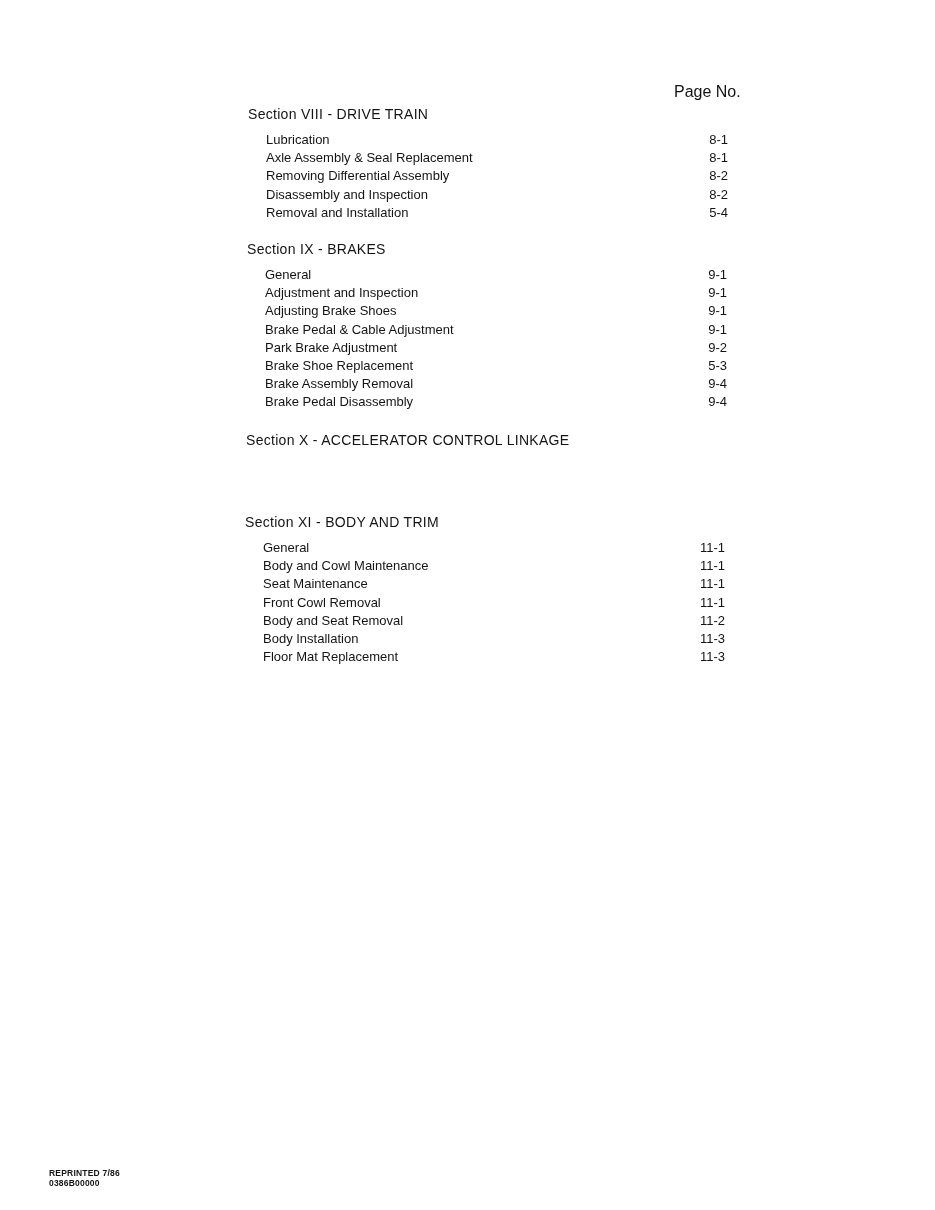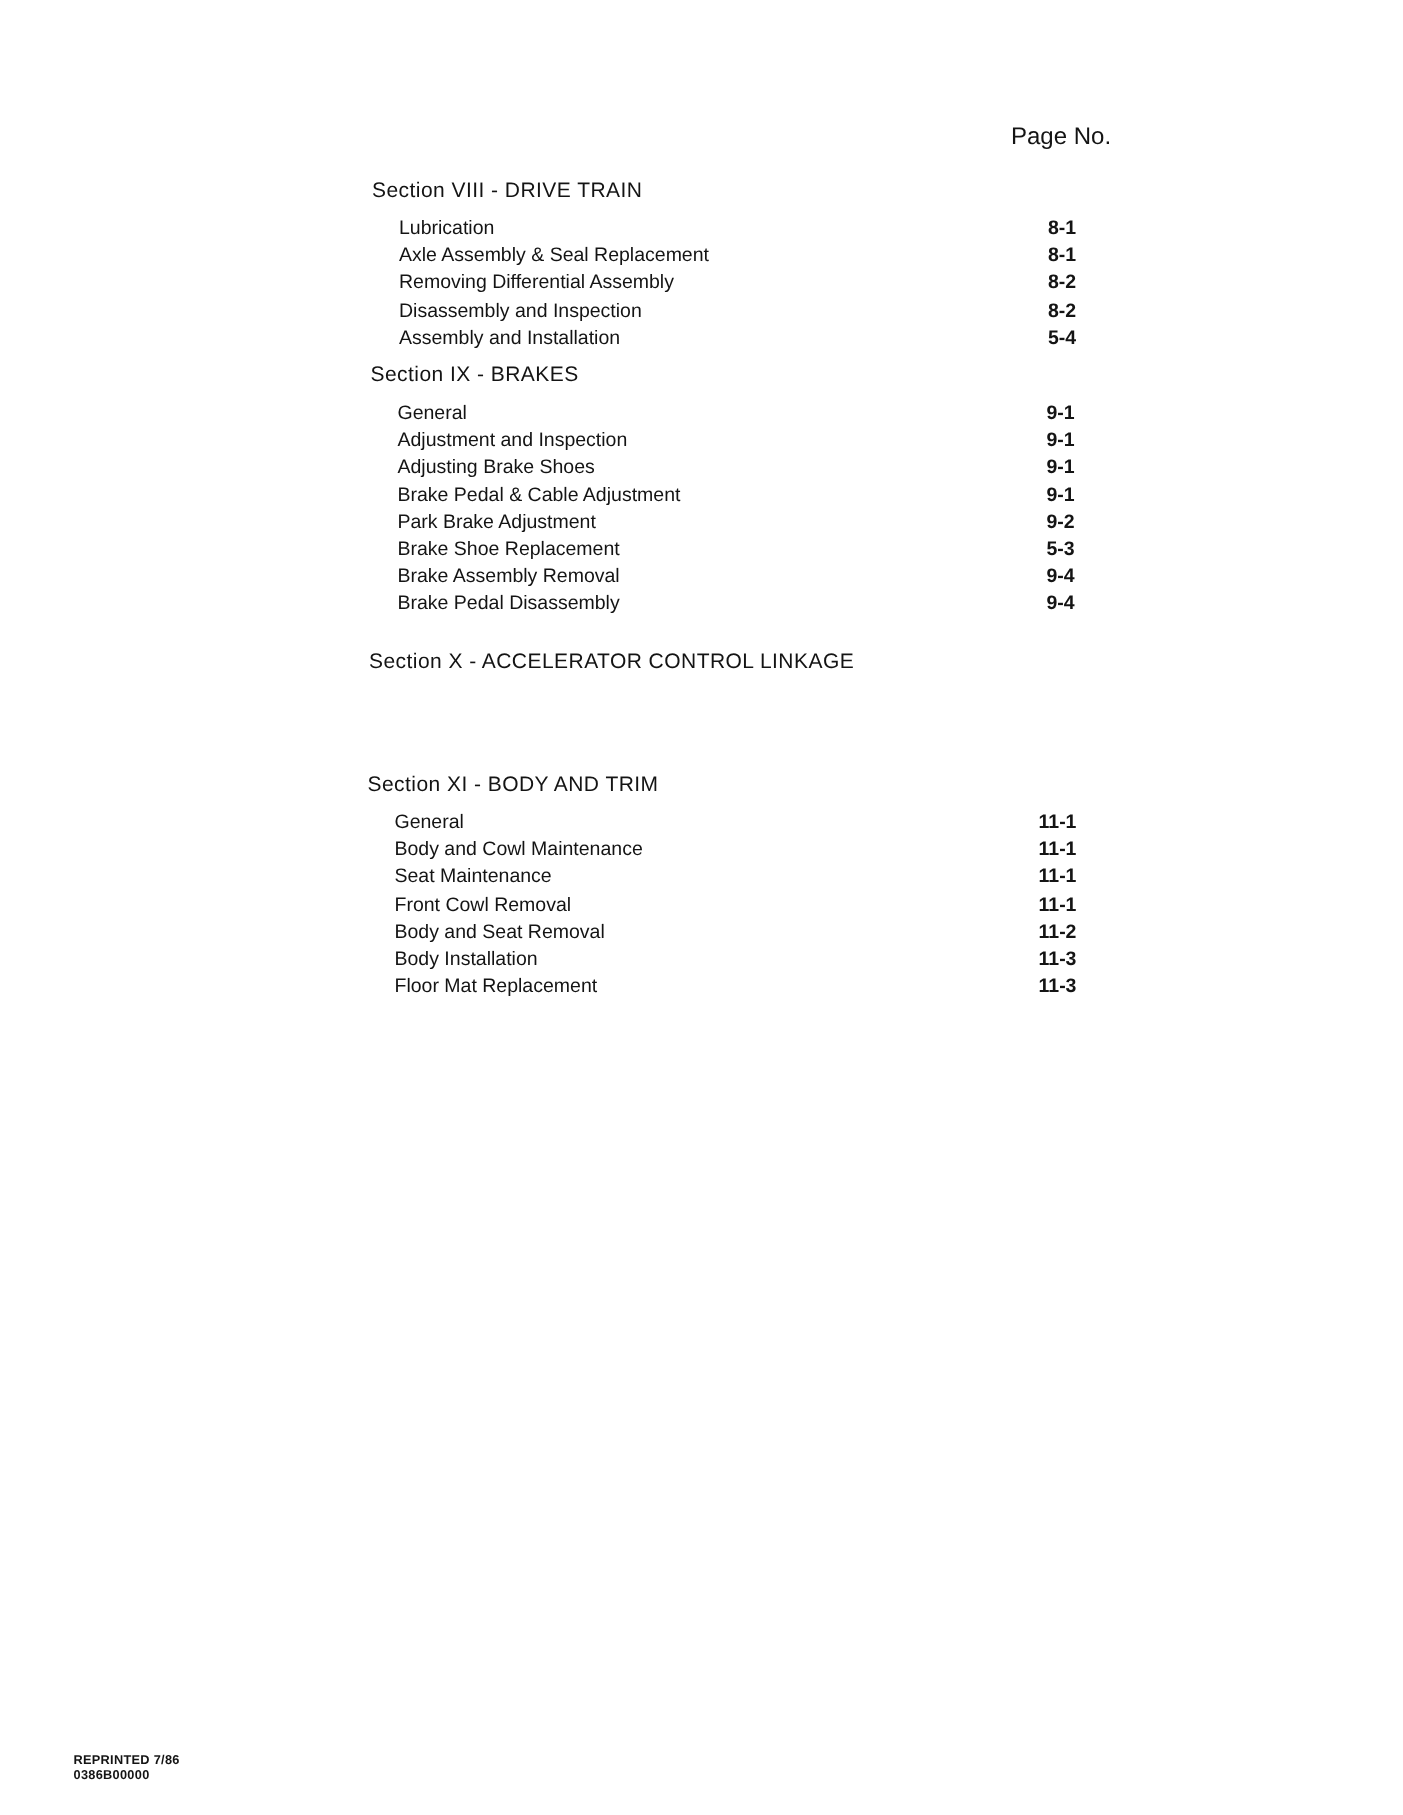--- a/index.html
+++ b/index.html
@@ -3,49 +3,49 @@
   <meta charset="utf-8">
   <style>
     html, body { margin: 0; padding: 0; background: #ffffff; }
     body { width: 935px; height: 1210px; position: relative; overflow: hidden;
            font-family: "Liberation Sans", "DejaVu Sans", sans-serif; color: #141414; }
     .page-no-header { position: absolute; left: 674px; top: 83px; font-size: 16px; }
     .section { position: absolute; width: 480px; }
     .section-title { font-size: 14px; letter-spacing: 0.3px; height: 20px; line-height: 20px; }
     .entries { margin-top: 7px; padding-left: 18px; }
     .entry { display: flex; justify-content: space-between; font-size: 13px; height: 18.2px; line-height: 18.2px; }
-    .entry .page { width: 40px; text-align: center; font-weight: bold; }
+    .entry .page { width: 40px; text-align: right; }
     .footer { position: absolute; left: 49px; top: 1168px; font-size: 8.5px; font-weight: bold; line-height: 10px; letter-spacing: 0.2px; }
   </style>
 </head>
 <body>
 
 <div class="page-no-header">Page No.</div>
 
-<div class="section" style="left:248px; top:116px;">
+<div class="section" style="left:248px; top:104px;">
   <div class="section-title">Section VIII - DRIVE TRAIN</div>
   <div class="entries">
     <div class="entry">
         <span>Lubrication</span>
         <span class="page">8-1</span>
       </div>
     <div class="entry">
         <span>Axle Assembly &amp; Seal Replacement</span>
         <span class="page">8-1</span>
       </div>
     <div class="entry">
         <span>Removing Differential Assembly</span>
         <span class="page">8-2</span>
       </div>
     <div class="entry">
         <span>Disassembly and Inspection</span>
         <span class="page">8-2</span>
       </div>
     <div class="entry">
-        <span>Assembly and Installation</span>
+        <span>Removal and Installation</span>
         <span class="page">5-4</span>
       </div>
   </div>
 </div>
 
 <div class="section" style="left:247px; top:239px;">
   <div class="section-title">Section IX - BRAKES</div>
   <div class="entries">
     <div class="entry">
         <span>General</span>

